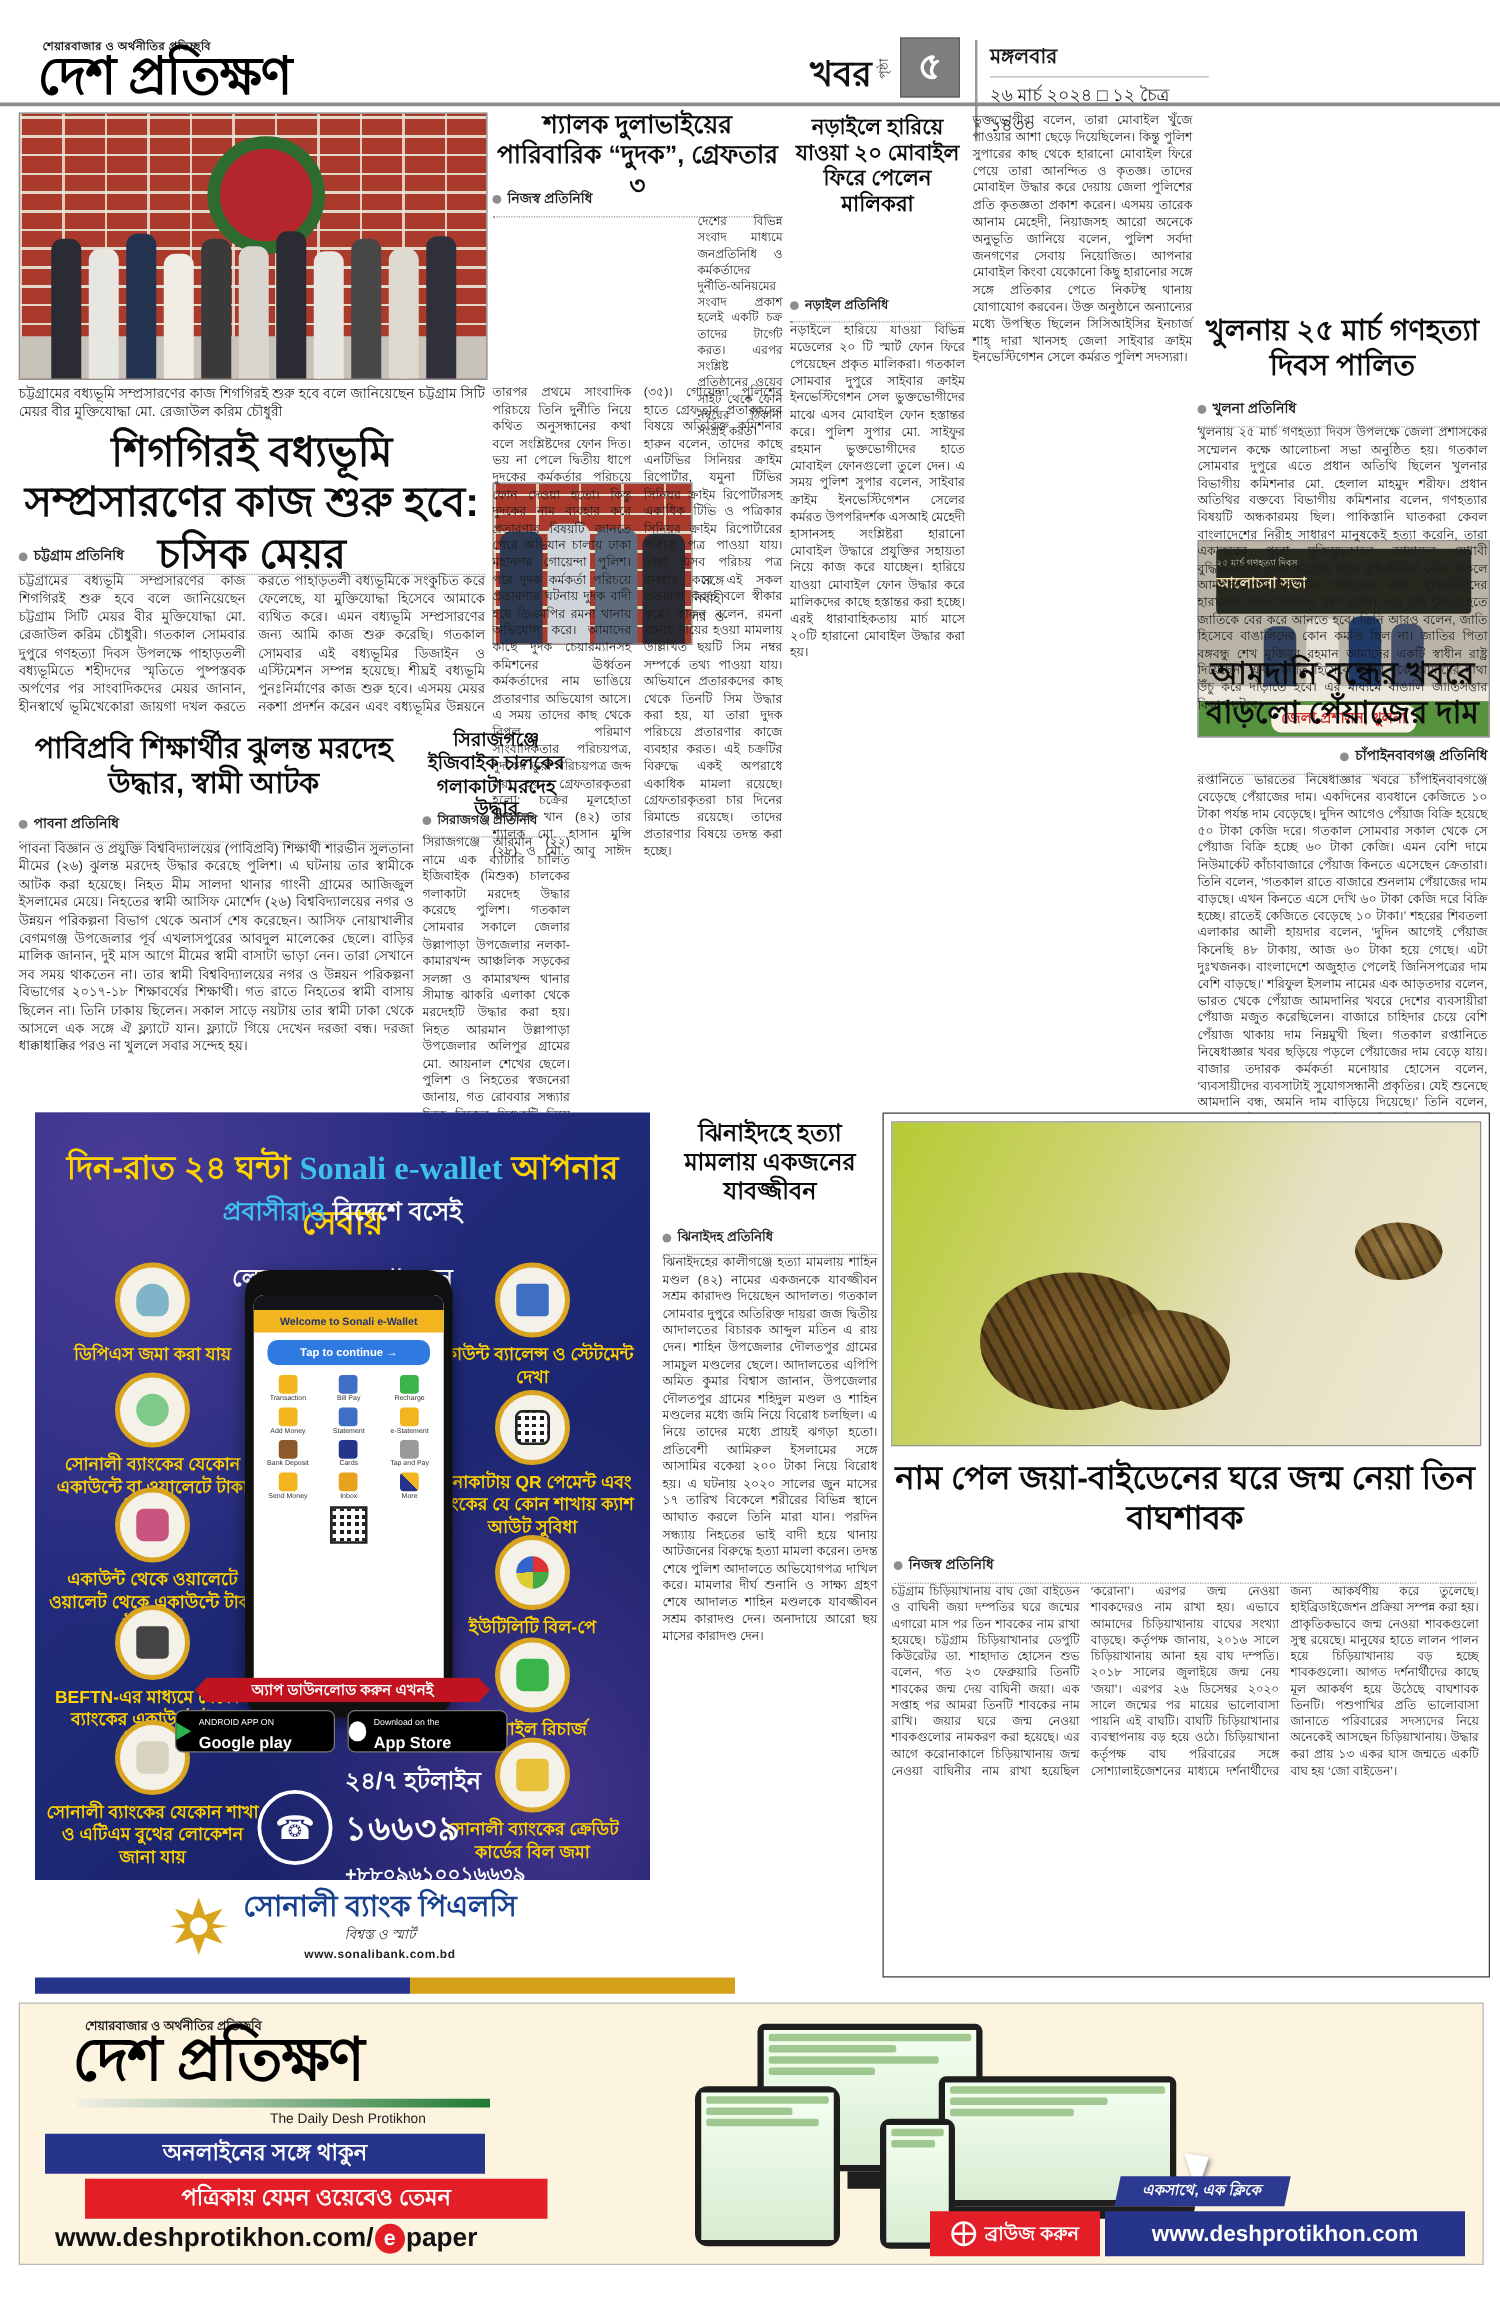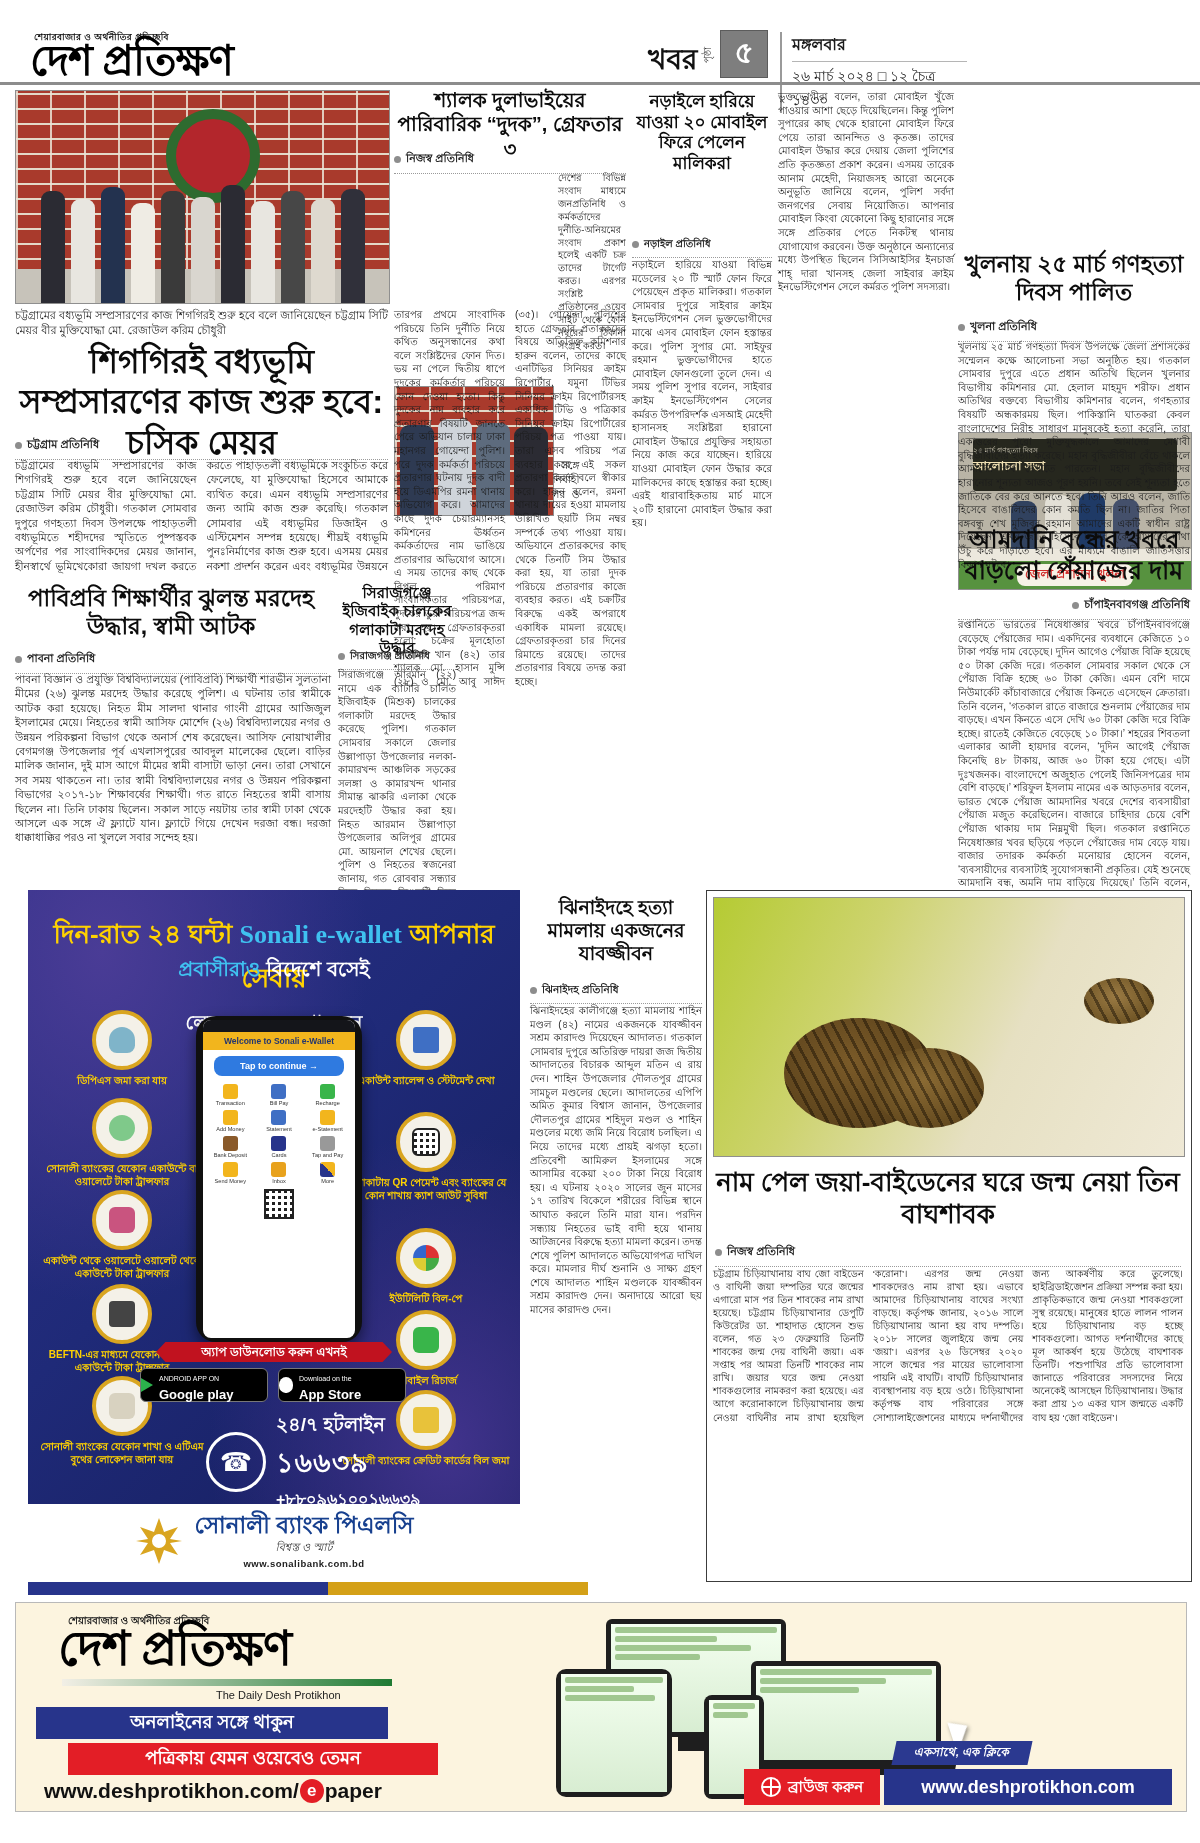--- a/index.html
+++ b/index.html
@@ -36,22 +36,22 @@
   .ad{background:radial-gradient(ellipse at 15% 10%, #4a3c96 0%, rgba(0,0,0,0) 45%),
                  radial-gradient(ellipse at 85% 90%, #41338c 0%, rgba(0,0,0,0) 40%),
                  linear-gradient(135deg,#2c2f86 0%,#1f2a78 45%,#151d5c 100%);}
   .ad-c{position:absolute;left:0;right:0;text-align:center;margin-top:12px;}
   .yellow{color:#ffd200;} .cyan{color:#3fc1f0;} .white{color:#ffffff;}
   .serifbrand{font-family:"Liberation Serif","DejaVu Serif",serif;font-weight:bold;}
   .feat{position:absolute;text-align:center;}
   .feat .ic{width:52px;height:52px;border-radius:50%;background:#f4f1e8;border:4px solid #d9a520;
             margin:0 auto 4px auto;display:flex;align-items:center;justify-content:center;overflow:hidden;}
   .feat .ic .glyph{width:26px;height:26px;border-radius:6px;}
-  .feat .lbl{font-size:10px;font-weight:bold;color:#ffd200;line-height:1.3;}
-  .phone{position:absolute;background:#101010;border-radius:20px;padding:4px 7px;box-shadow:0 6px 14px rgba(0,0,0,.5);}
+  .feat .lbl{font-size:14px;font-weight:bold;color:#ffd200;line-height:1.3;}
+  .phone{position:absolute;background:#101010;border-radius:20px;padding:20px 7px;box-shadow:0 6px 14px rgba(0,0,0,.5);}
   .screen{background:#ffffff;border-radius:8px;height:100%;overflow:hidden;position:relative;}
   .scr-top{background:#14151a;height:12px;}
   .scr-band{background:#f2b51d;padding:4px 2px;text-align:center;font-size:8.5px;font-weight:bold;color:#23356e;}
   .scr-btn{margin:6px auto;width:86%;background:#2f7ae0;border-radius:8px;color:#fff;font-size:9px;
            font-weight:bold;text-align:center;padding:5px 0;}
   .tiles{display:grid;grid-template-columns:repeat(3,1fr);gap:4px;padding:2px 5px;}
   .tile{text-align:center;}
   .tile .tic{width:15px;height:15px;margin:0 auto 1px auto;border-radius:3px;}
   .tile .tlb{font-size:5.6px;color:#333;}
   .qr{width:26px;height:26px;margin:3px auto 0 auto;

